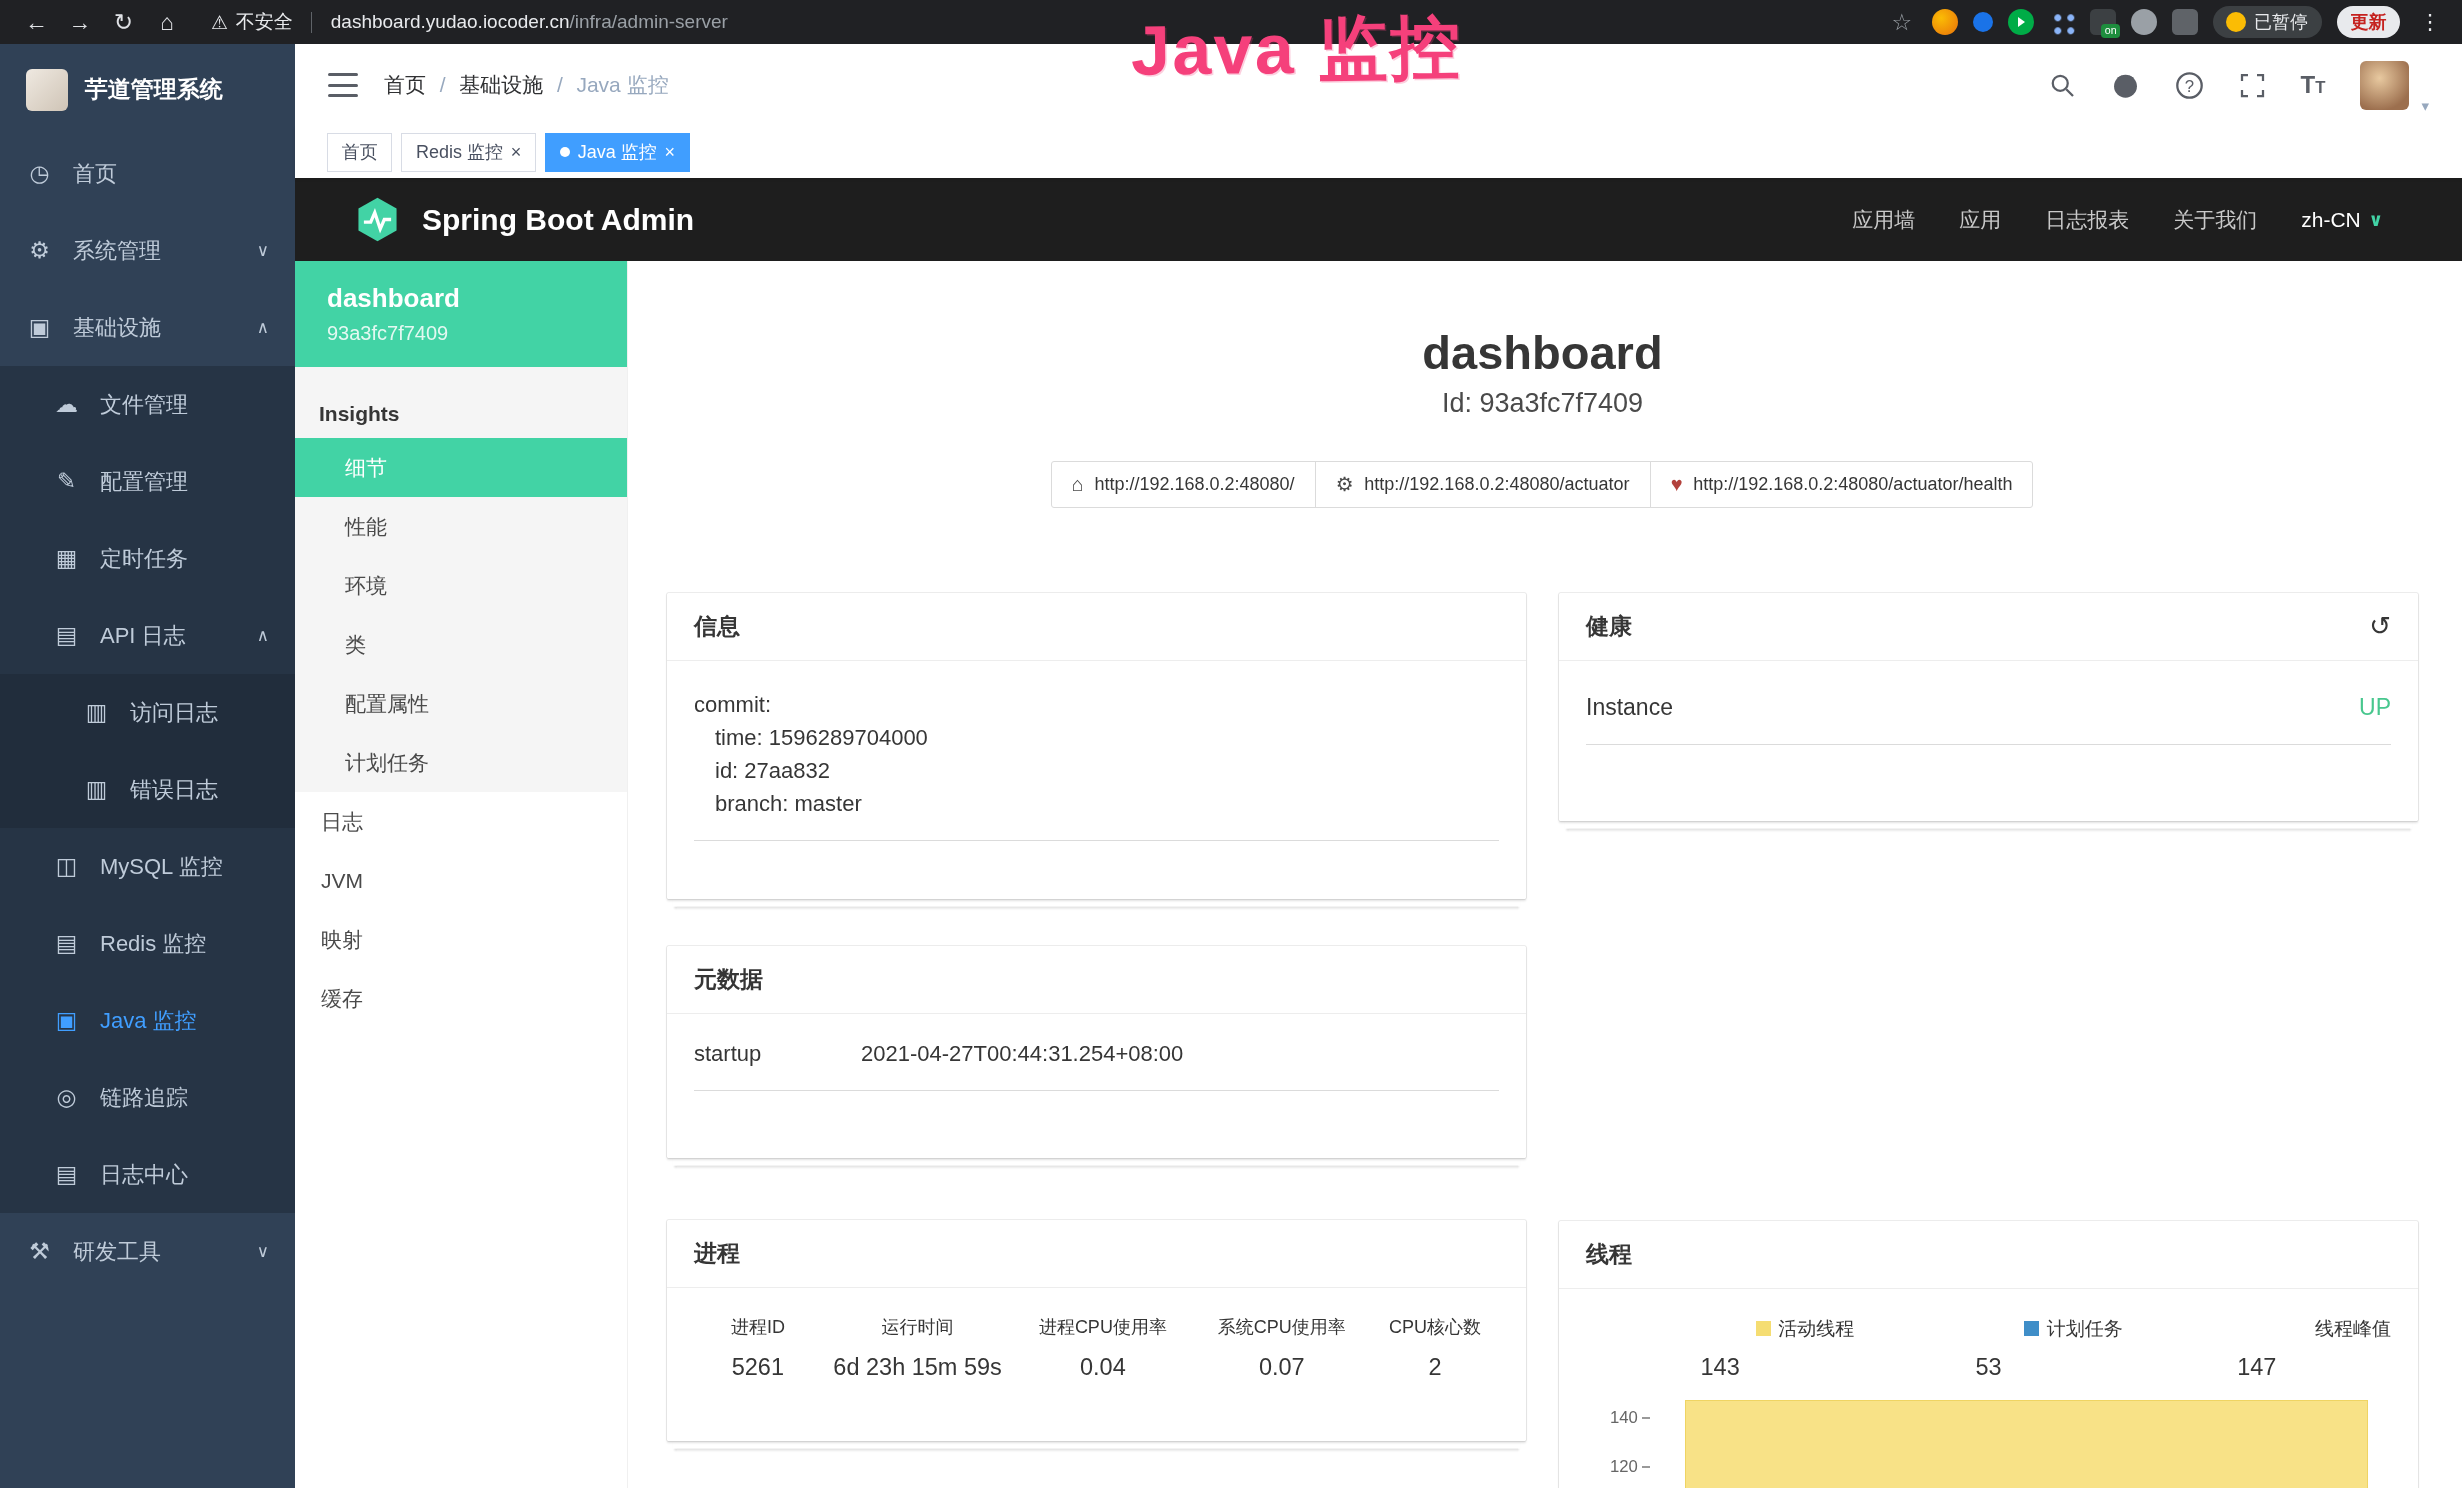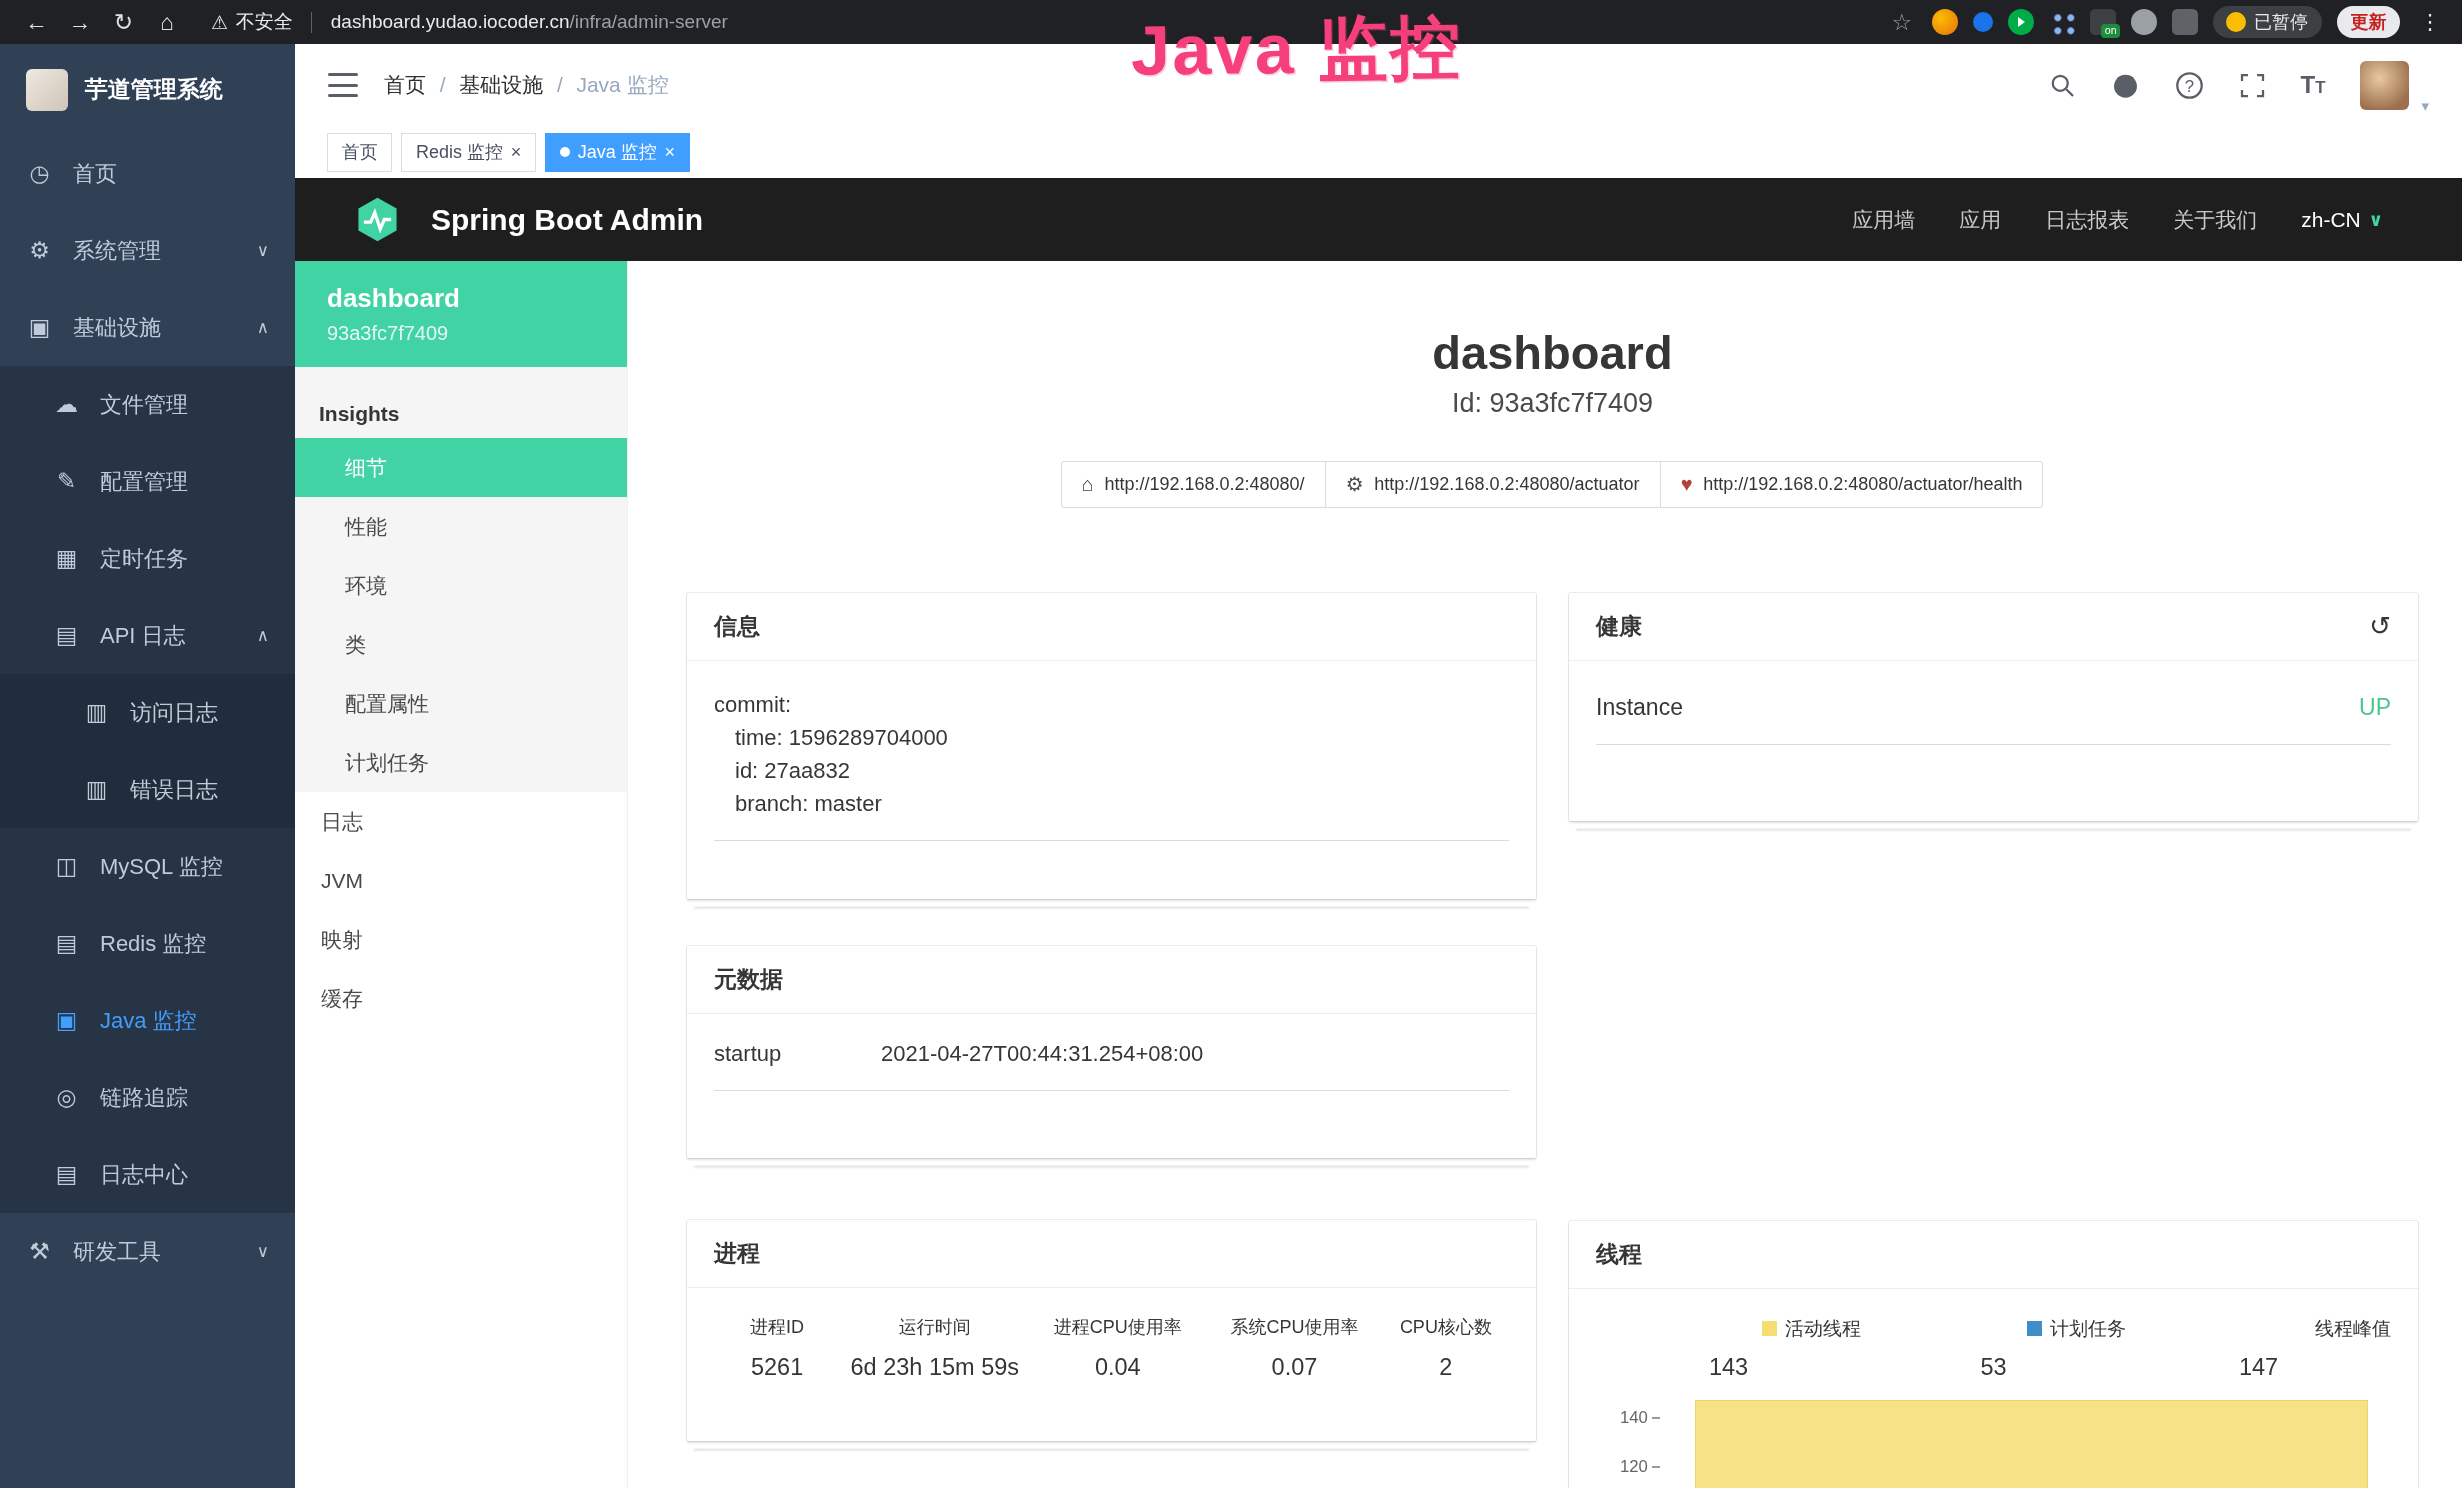--- a/index.html
+++ b/index.html
@@ -79,26 +79,26 @@
   .tab { height:39px; display:flex; align-items:center; gap:7.6px; padding:0 13.7px;
          border:0.8px solid #d8dce5; background:#fff; font-size:18px; color:#495060; }
   .tab.active { background:#409eff; border-color:#409eff; color:#fff; }
   .tab .dot { width:10.6px; height:10.6px; border-radius:50%; background:#fff; }
   .tab .close { font-size:18px; line-height:1; }
 
   
   .sba { flex:1; display:flex; flex-direction:column; min-height:0; }
   .sba-header { height:83px; background:#1e1e1e; display:flex; align-items:center;
                 padding:0 79px 0 58px; color:#c9c9c9; }
-  .sba-brand { display:flex; align-items:center; gap:29px; color:#fff; font-weight:bold; font-size:30px; }
+  .sba-brand { display:flex; align-items:center; gap:20px; color:#fff; font-weight:bold; font-size:30px; }
   .sba-nav { margin-left:auto; display:flex; align-items:center; gap:44px; font-size:21px; }
   .sba-nav .lang { color:#fff; display:flex; align-items:center; gap:7.6px; }
   .sba-nav .caret { color:#42d3a5; font-size:18px; font-weight:bold; }
 
-  .sba-body { flex:1; display:flex; min-height:0;gap:20px; }
+  .sba-body { flex:1; display:flex; min-height:0; }
   .sba-side { width:333px; flex:none; background:#fff; border-right:0.8px solid #f0f0f0; }
   .instance { height:106px; background:#42d3a5; color:#fff; display:flex; flex-direction:column;
               justify-content:center; gap:7.6px; padding:0 32px; }
   .instance .name { font-size:26px; font-weight:bold; }
   .instance .iid { font-size:20px; opacity:.85; }
   .menu-label { background:#f5f5f5; padding:35px 24px 12px; font-weight:bold; font-size:21px; color:#363636; }
   .group-item { height:59px; display:flex; align-items:center; padding-left:50px; background:#f5f5f5;
                 font-size:21px; color:#4a4a4a; }
   .group-item.active { background:#42d3a5; color:#fff; }
   .root-item { height:59px; display:flex; align-items:center; padding-left:26px; font-size:21px; color:#4a4a4a; }

